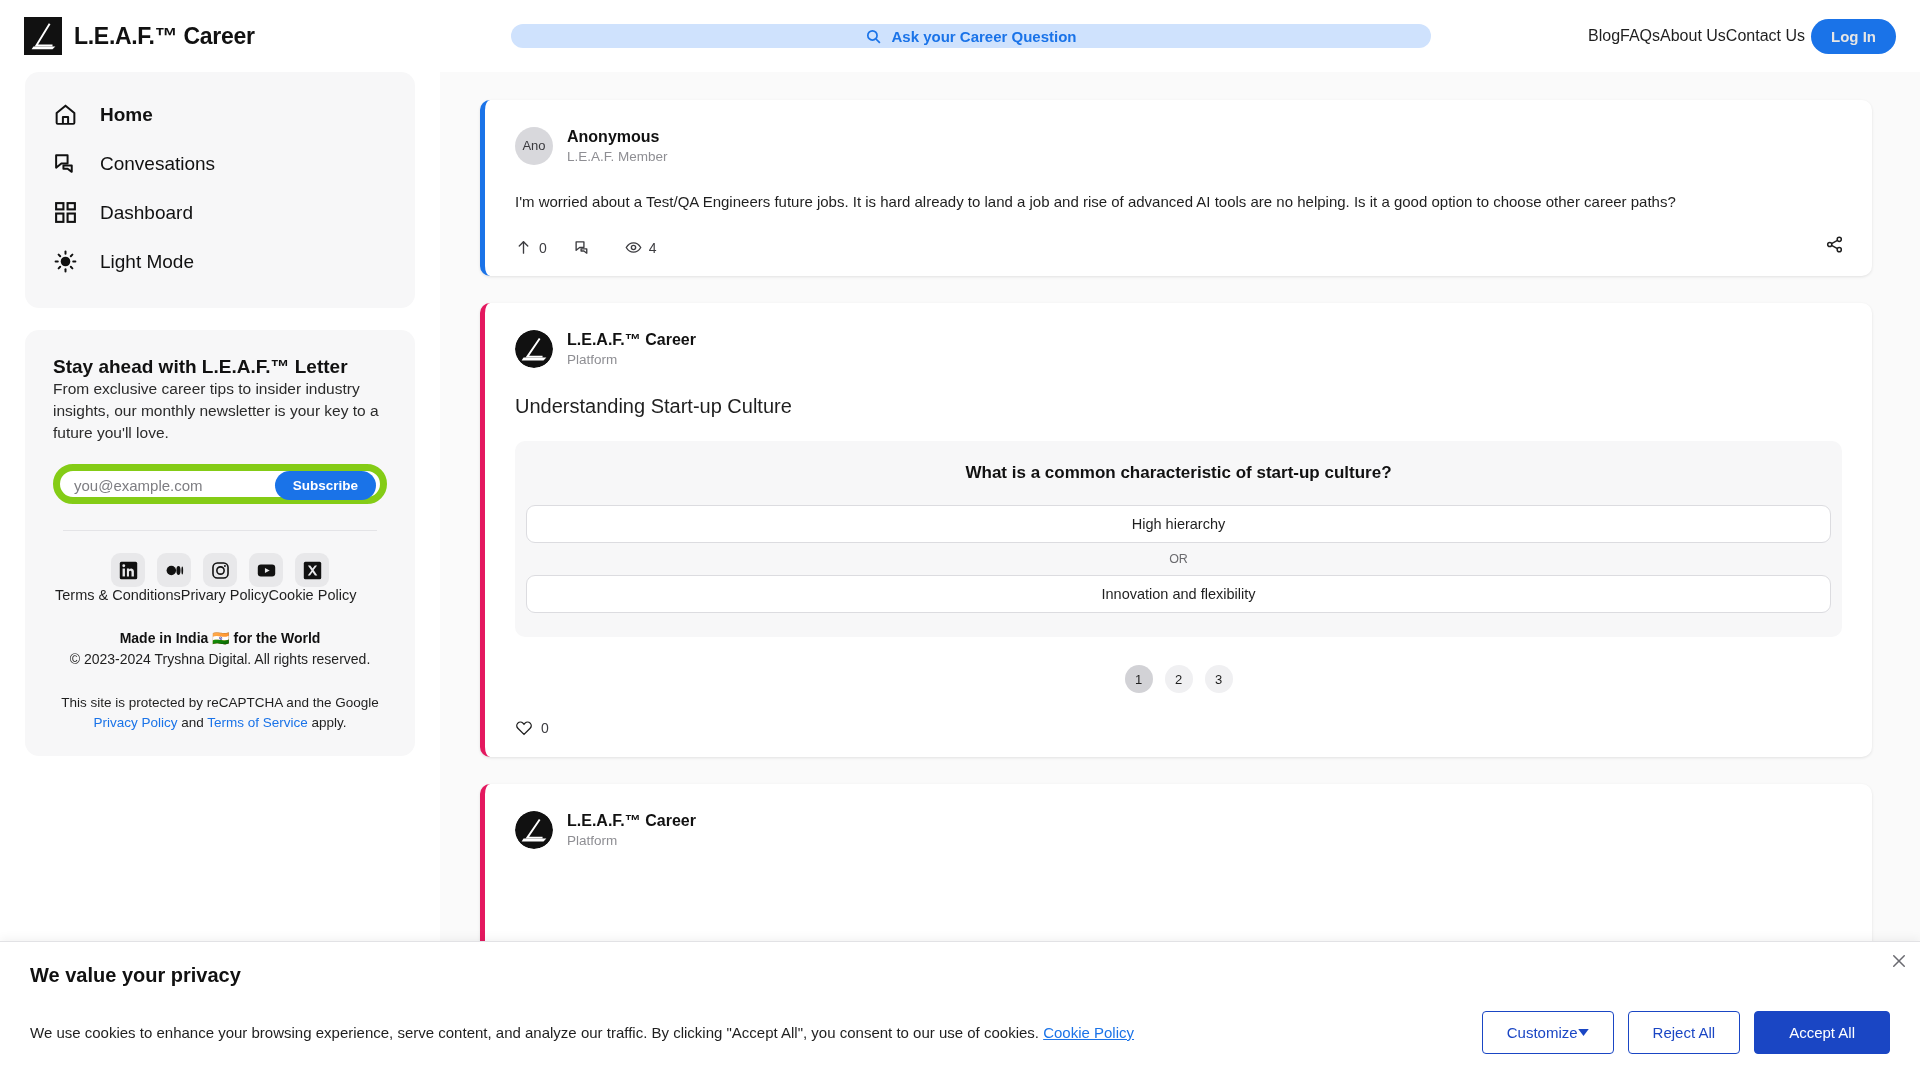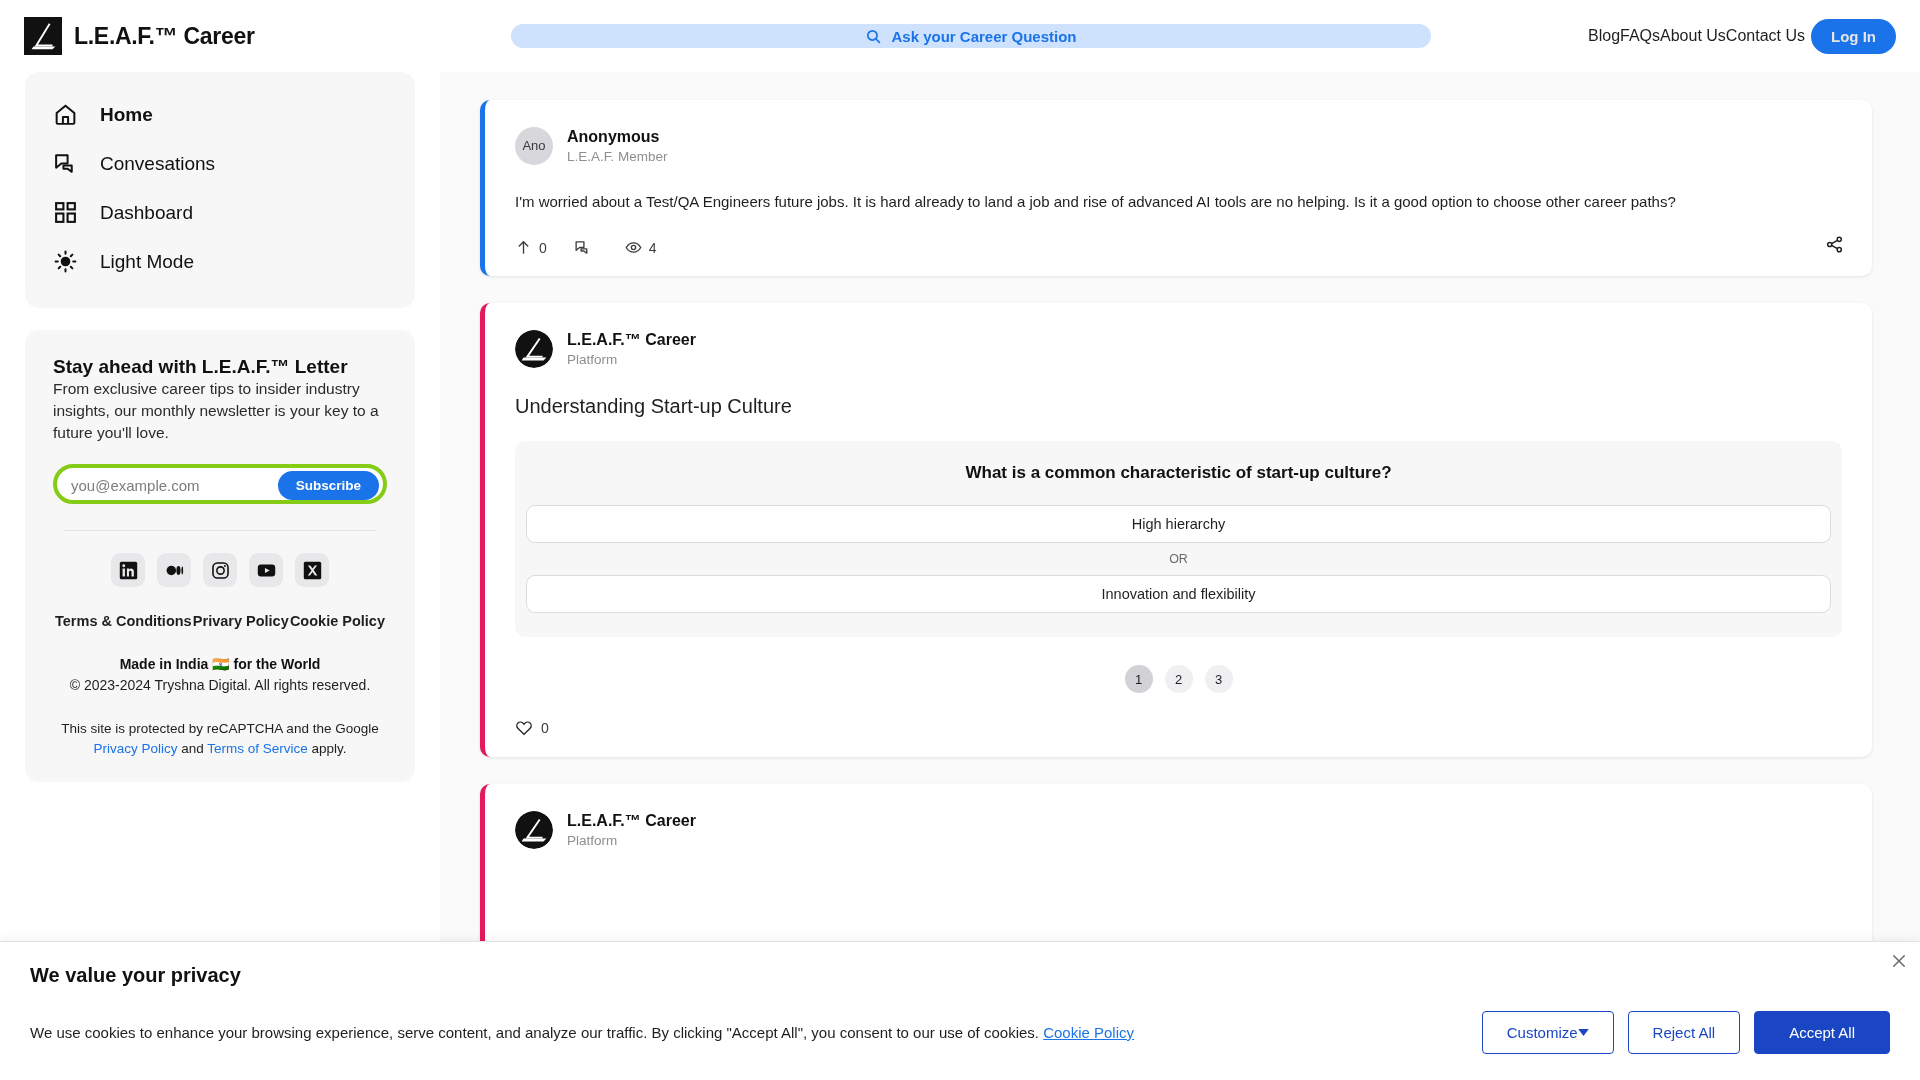--- a/index.html
+++ b/index.html
@@ -53,21 +53,21 @@
   .nav-item .ico { width: 25px; height: 25px; flex: none; display:block; }
 
   .news-card {
     background: #f7f7f8; border-radius: 14px;
     margin-top: 22px; padding: 26px 28px 22px 28px;
   }
   .news-title { font-size: 19px; font-weight: bold; color:#111; }
   .news-copy { font-size: 15.5px; line-height: 1.42; color: #2b2b2b; }
   .subrow {
     margin-top: 20px; height: 40px; background: #fff;
-    border: 4px solid #84cc16; border-radius: 20px;
+    border: 7px solid #84cc16; border-radius: 20px;
     display: flex; align-items: center; padding: 2px 4px 0 14px;
   }
   .subrow input {
     flex: 1; border: none; outline: none; background: transparent;
     font-size: 15px; color: #555; font-family: "Liberation Sans", sans-serif;
   }
   .subrow input::placeholder { color: #7d7d82; }
   .sub-btn {
     background: #1a73e8; color: #fff; border: none; border-radius: 16px;
     padding: 7px 18px; font-size: 13.5px; font-weight: bold; cursor: pointer;
@@ -75,21 +75,21 @@
   }
   .divider { height:1px; background:#e4e4e7; margin: 26px 10px 0 10px; }
 
   .socials { display: flex; justify-content: center; gap: 12px; margin-top: 22px; }
   .soc {
     width: 34px; height: 34px; border-radius: 9px; background: #e8e8ea;
     display: flex; align-items: center; justify-content: center; cursor: pointer;
   }
   .soc svg { width: 19px; height: 19px; display:block; }
 
-  .legal-links { display:flex; justify-content: space-between; margin-top: 26px; padding: 0 2px; font-weight: bold; }
+  .legal-links { display:flex; padding: 0 2px; }
   .legal-links a { font-size: 14.5px; color: #1f1f1f; text-decoration: none; }
 
   .madein { text-align:center; margin-top: 27px; font-size: 14px; font-weight: bold; color:#111; }
   .copyright { text-align:center; margin-top: 5px; font-size: 14px; color:#1f1f1f; }
   .recap { text-align:center; margin-top: 26px; font-size: 13.5px; color:#1f1f1f; line-height: 1.5; }
   .recap a { color: #1a73e8; text-decoration: none; }
 
   
   .feed {
     flex: 1; background: #fafafa; padding: 28px 48px 0 40px;

